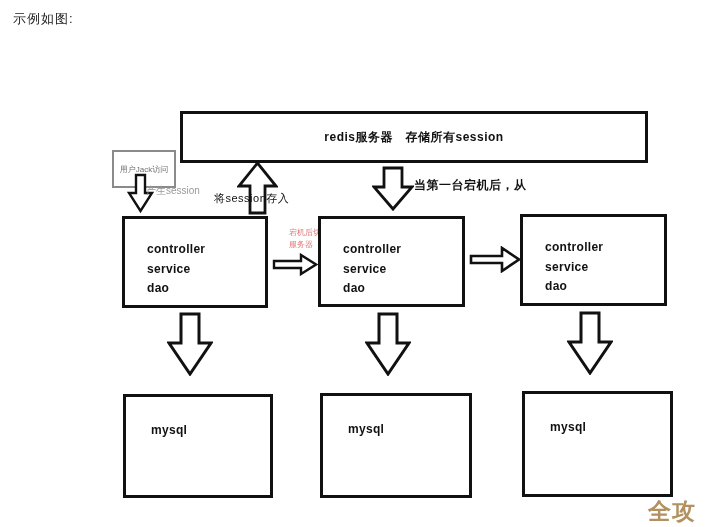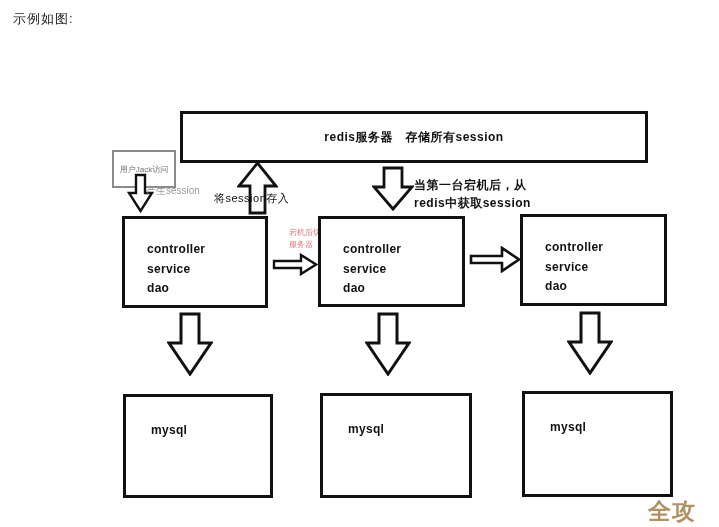--- a/index.html
+++ b/index.html
@@ -119,21 +119,20 @@
   </svg>
 
   <div class="abs lbl-store">将session存入</div>
 
   <svg class="abs" style="left:372px; top:166px;" width="42" height="46" viewBox="0 0 42 46">
     <polygon points="12,2 30,2 30,21 40,21 21,43 2,21 12,21" fill="#ffffff" stroke="#111111" stroke-width="2.8"></polygon>
   </svg>
 
   <div class="abs lbl-failover">
     <div>当第一台宕机后，从</div>
-    <div>redis中获取session</div>
   </div>
 
   <div class="abs node app-box app-box-1">
     <div>controller</div>
     <div>service</div>
     <div>dao</div>
   </div>
 
   <div class="abs lbl-red">
     <div>宕机后切换</div>

